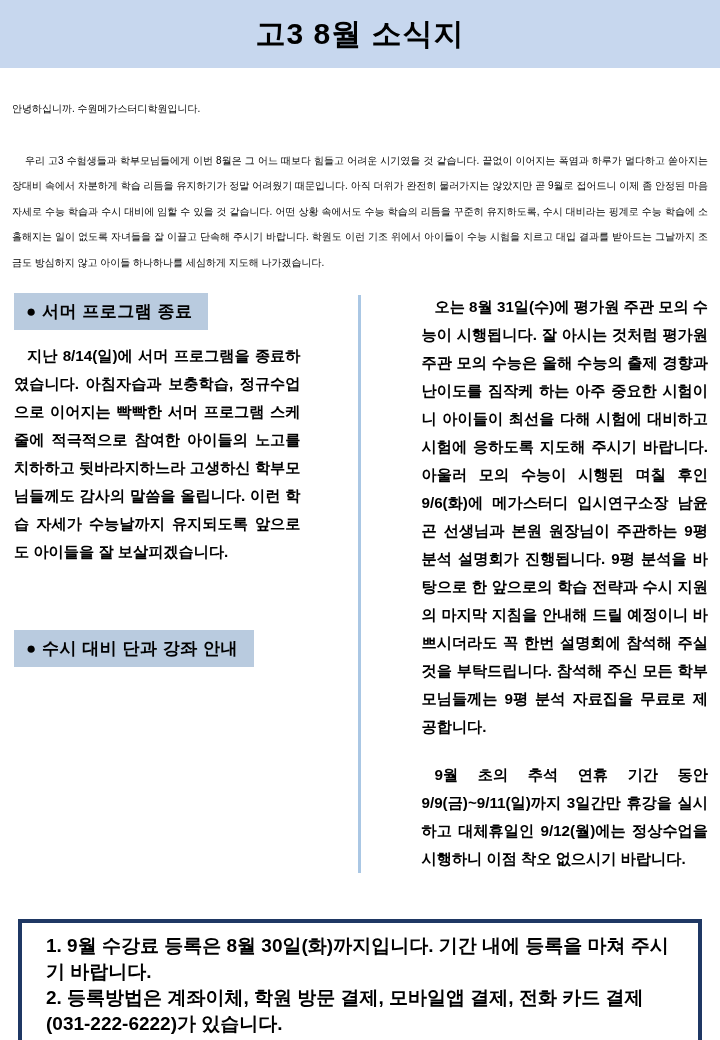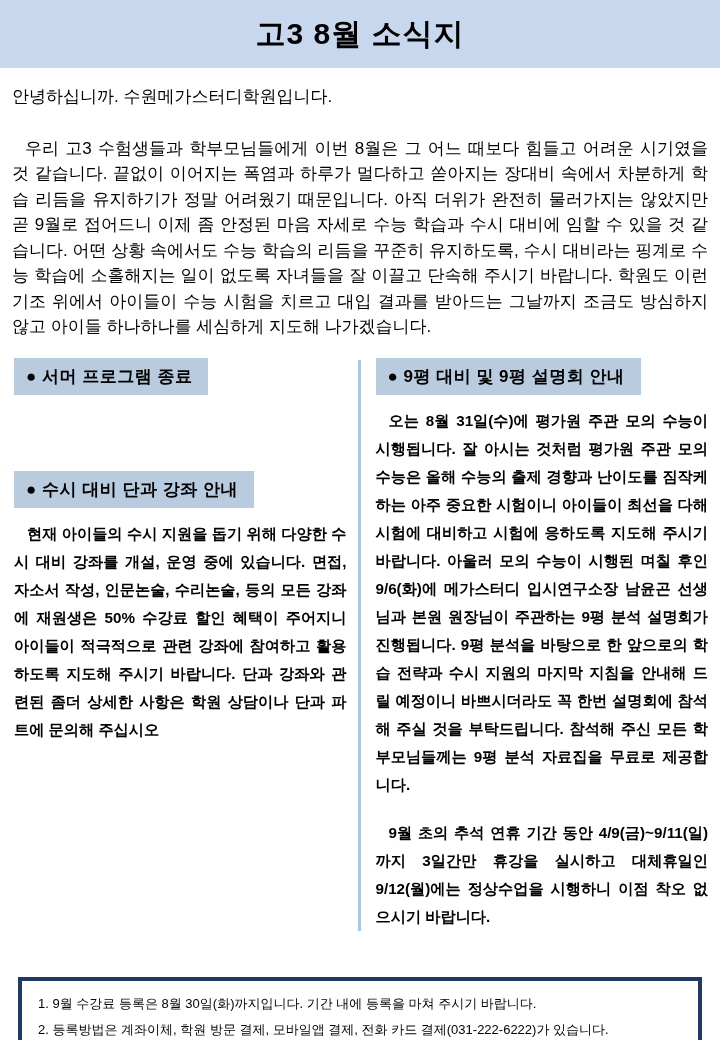--- a/index.html
+++ b/index.html
@@ -24,34 +24,35 @@
   .header h1 {
     margin: 0;
     font-size: 30px;
     font-weight: 800;
     letter-spacing: 1px;
     color: #000;
   }
 
   
   .intro {
-    padding: 16px 12px 0 12px;
-    font-size: 17px;
+    padding: 28px 12px 0 12px;
+    font-size: 10px;
     line-height: 25.5px;
     text-align: justify;
   }
   .intro p { margin: 0; }
   .intro .p2 { text-indent: 13px; margin-top: 26px; }
 
   
   .columns {
     display: flex;
     padding: 18px 12px 0 14px;
     min-height: 522px;
     align-items: stretch;
+    gap: 46px;
   }
   .col { width: 336px; }
   .col-left  { padding-right: 8px; }
   .col-right { padding-left: 12px; }
   .col-divider {
     width: 3px;
     background: #aac7e4;
     margin: 2px 3px 0 3px;
     flex: 0 0 3px;
   }
@@ -77,23 +78,24 @@
   .col-right .section-2 { margin-top: 20px; }
 
   
   .notice-box {
     margin: 46px 18px 0 18px;
     border: 4px solid #1f3864;
     background: #ffffff;
     padding: 10px 16px 12px 16px;
   }
   .notice-line {
-    font-size: 13px;
-    font-weight: 400;
+    font-size: 19px;
+    font-weight: 700;
     line-height: 26px;
+    margin-left: 8px;
   }
 </style>
 </head>
 <body>
 
 <div class="page">
 
   <div class="header">
     <h1>고3 8월 소식지</h1>
   </div>
@@ -101,36 +103,35 @@
   <div class="intro">
     <p class="p1">안녕하십니까. 수원메가스터디학원입니다.</p>
     <p class="p2">우리 고3 수험생들과 학부모님들에게 이번 8월은 그 어느 때보다 힘들고 어려운 시기였을 것 같습니다.  끝없이 이어지는 폭염과 하루가 멀다하고 쏟아지는 장대비 속에서 차분하게 학습 리듬을 유지하기가 정말 어려웠기 때문입니다.  아직 더위가 완전히 물러가지는 않았지만 곧 9월로 접어드니 이제 좀 안정된 마음 자세로 수능 학습과 수시 대비에 임할 수 있을 것 같습니다.  어떤 상황 속에서도 수능 학습의 리듬을 꾸준히 유지하도록, 수시 대비라는 핑계로 수능 학습에 소홀해지는 일이 없도록 자녀들을 잘 이끌고 단속해 주시기 바랍니다.  학원도 이런 기조 위에서 아이들이 수능 시험을 치르고 대입 결과를 받아드는 그날까지 조금도 방심하지 않고 아이들 하나하나를 세심하게 지도해 나가겠습니다.</p>
   </div>
 
   <div class="columns">
 
     <div class="col col-left">
       <div class="section section-1">
         <div class="section-heading">● 서머 프로그램 종료</div>
+        <p class="section-body">지난 8/14(일)에 서머 프로그램을 종료하였습니다. 아침자습과 보충학습, 정규수업으로 이어지는 빡빡한 서머 프로그램 스케줄에 적극적으로 참여한 아이들의 노고를 치하하고 뒷바라지하느라 고생하신 학부모님들께도 감사의 말씀을 올립니다.  이런 학습 자세가 수능날까지 유지되도록 앞으로도 아이들을 잘 보살피겠습니다.</p>
       </div>
       <div class="section section-2">
         <div class="section-heading">● 수시 대비 단과 강좌 안내</div>
-        <p class="section-body">현재 아이들의 수시 지원을 돕기 위해 다양한 수시 대비 강좌를 개설, 운영 중에 있습니다.  면접, 자소서 작성, 인문논술, 수리논술, 등의 모든 강좌에 재원생은 50% 수강료 할인 혜택이 주어지니 아이들이 적극적으로 관련 강좌에 참여하고 활용하도록 지도해 주시기 바랍니다.  단과 강좌와 관련된 좀더 상세한 사항은 학원 상담이나 단과 파트에 문의해 주십시오</p>
       </div>
     </div>
 
     <div class="col-divider"></div>
 
     <div class="col col-right">
       <div class="section section-1">
-        <div class="section-heading">● 9평 대비 및 9평 설명회 안내</div>
         <p class="section-body">오는 8월 31일(수)에 평가원 주관 모의 수능이 시행됩니다.  잘 아시는 것처럼 평가원 주관 모의 수능은 올해 수능의 출제 경향과 난이도를 짐작케 하는 아주 중요한 시험이니 아이들이 최선을 다해 시험에 대비하고 시험에 응하도록 지도해 주시기 바랍니다.  아울러 모의 수능이 시행된 며칠 후인 9/6(화)에 메가스터디 입시연구소장 남윤곤 선생님과 본원 원장님이 주관하는 9평 분석 설명회가 진행됩니다.  9평 분석을 바탕으로 한 앞으로의 학습 전략과 수시 지원의 마지막 지침을 안내해 드릴 예정이니 바쁘시더라도 꼭 한번 설명회에 참석해 주실 것을 부탁드립니다.  참석해 주신 모든 학부모님들께는 9평 분석 자료집을 무료로 제공합니다.</p>
       </div>
       <div class="section section-2">
-        <p class="section-body">9월 초의 추석 연휴 기간 동안 4/9(금)~9/11(일)까지 3일간만 휴강을 실시하고 대체휴일인 9/12(월)에는 정상수업을 시행하니 이점 착오 없으시기 바랍니다.</p>
+        <p class="section-body">9월 초의 추석 연휴 기간 동안 9/9(금)~9/11(일)까지 3일간만 휴강을 실시하고 대체휴일인 9/12(월)에는 정상수업을 시행하니 이점 착오 없으시기 바랍니다.</p>
       </div>
     </div>
 
   </div>
 
   <div class="notice-box">
     <div class="notice-line">1. 9월 수강료 등록은 8월 30일(화)까지입니다. 기간 내에 등록을 마쳐 주시기 바랍니다.</div>
     <div class="notice-line">2. 등록방법은 계좌이체, 학원 방문 결제, 모바일앱 결제, 전화 카드 결제(031-222-6222)가 있습니다.</div>
 
   </div>

